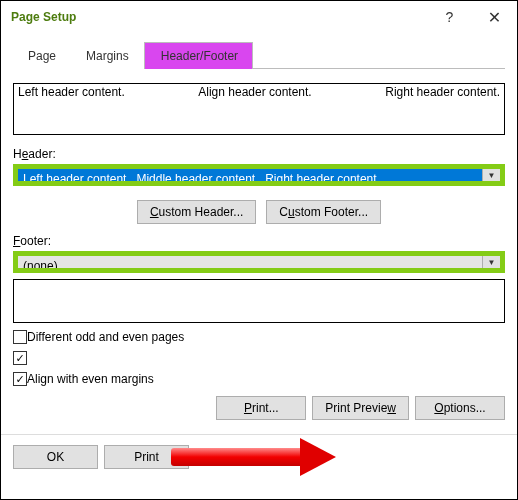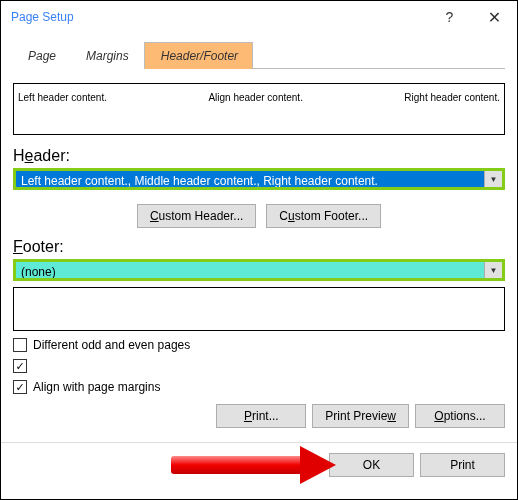--- a/index.html
+++ b/index.html
@@ -12,79 +12,78 @@
       overflow: hidden;
       border: 1px solid #000;
     }
     .titlebar {
       display: flex;
       align-items: center;
       height: 32px;
       padding-left: 10px;
       background: #fff;
     }
-    .titlebar-title { font-size: 12px; color: #3b82f6; flex: 1; }
+    .titlebar-title { font-size: 12px; color: #4d7c0f; flex: 1; font-weight: bold; }
     .titlebar-btn {
       width: 45px;
       height: 32px;
       display: flex;
       align-items: center;
       justify-content: center;
       font-size: 14px;
       color: #333;
     }
     .titlebar-btn.close { font-size: 16px; }
     .content { padding: 8px 12px 10px 12px; }
     .tabs {
       display: flex;
       border-bottom: 1px solid #bcbcbc;
       position: relative;
-      font-style: italic;
     }
     .tab {
       padding: 6px 14px;
       font-size: 12px;
       color: #333;
       border: 1px solid transparent;
       border-bottom: none;
       position: relative;
       top: 1px;
       background: #fff;
     }
     .tab.active {
       border-color: #bcbcbc;
-      background: #fdba74;
+      background: #d946ef;
       z-index: 2;
       padding-left: 16px;
     }
     .tab-panel { padding-top: 14px; }
     .preview-box {
       border: 1px solid #000;
       height: 52px;
       display: flex;
       justify-content: space-between;
-      padding: 8px 4px;
-      font-size: 10px;
-    }
-    .label-row { margin-top: 12px; margin-bottom: 3px; font-size: 16px; }
+      padding: 1px 4px;
+      font-size: 12px;
+    }
+    .label-row { margin-top: 12px; margin-bottom: 3px; font-size: 12px; }
     .combo {
       display: flex;
       height: 22px;
-      border: 3px solid #84cc16;
+      border: 5px solid #84cc16;
     }
     .combo.selected .combo-text {
       background: #0078d7;
       color: #fff;
     }
     .combo-text {
       flex: 1;
       padding: 3px 5px;
       font-size: 12px;
       color: #000;
-      background: #5eead4;
+      background: #e5e5e5;
       white-space: nowrap;
       overflow: hidden;
     }
     .combo-btn {
       width: 18px;
       background: #e1e1e1;
       border-left: 1px solid #adadad;
       display: flex;
       align-items: center;
       justify-content: center;
@@ -110,21 +109,21 @@
     }
     .btn .u { text-decoration: underline; }
     .footer-box {
       border: 1px solid #000;
       height: 44px;
       margin-top: 6px;
     }
     .checkbox-row {
       display: flex;
       align-items: center;
-      gap: 6px;
+      gap: 0;
       margin-top: 7px;
       font-size: 12px;
     }
     .chk {
       width: 14px;
       height: 14px;
       border: 1px solid #333;
       display: inline-flex;
       align-items: center;
       justify-content: center;
@@ -132,21 +131,21 @@
       line-height: 1;
     }
     .action-row {
       display: flex;
       justify-content: flex-end;
       gap: 6px;
       margin-top: 10px;
     }
     .dialog-buttons {
       display: flex;
-      justify-content: flex-end;
+      justify-content: flex-start;
       gap: 6px;
       padding: 10px 12px;
       border-top: 1px solid #ddd;
       margin-top: 4px;
       position: relative;
     }
     .arrow {
       position: absolute;
       left: 170px;
       top: 6px;
@@ -217,21 +216,21 @@
 
     <div class="checkbox-row">
       <span class="chk"></span>
       <span>Different odd and even pages</span>
     </div>
     <div class="checkbox-row">
       <span class="chk">✓</span>
     </div>
     <div class="checkbox-row">
       <span class="chk">✓</span>
-      <span>Align with page margins</span>
+      <span>Align with even margins</span>
     </div>
 
     <div class="action-row">
       <div class="btn"><span class="u">P</span>rint...</div>
       <div class="btn">Print Previe<span class="u">w</span></div>
       <div class="btn"><span class="u">O</span>ptions...</div>
     </div>
 
   </div>
 </div>

